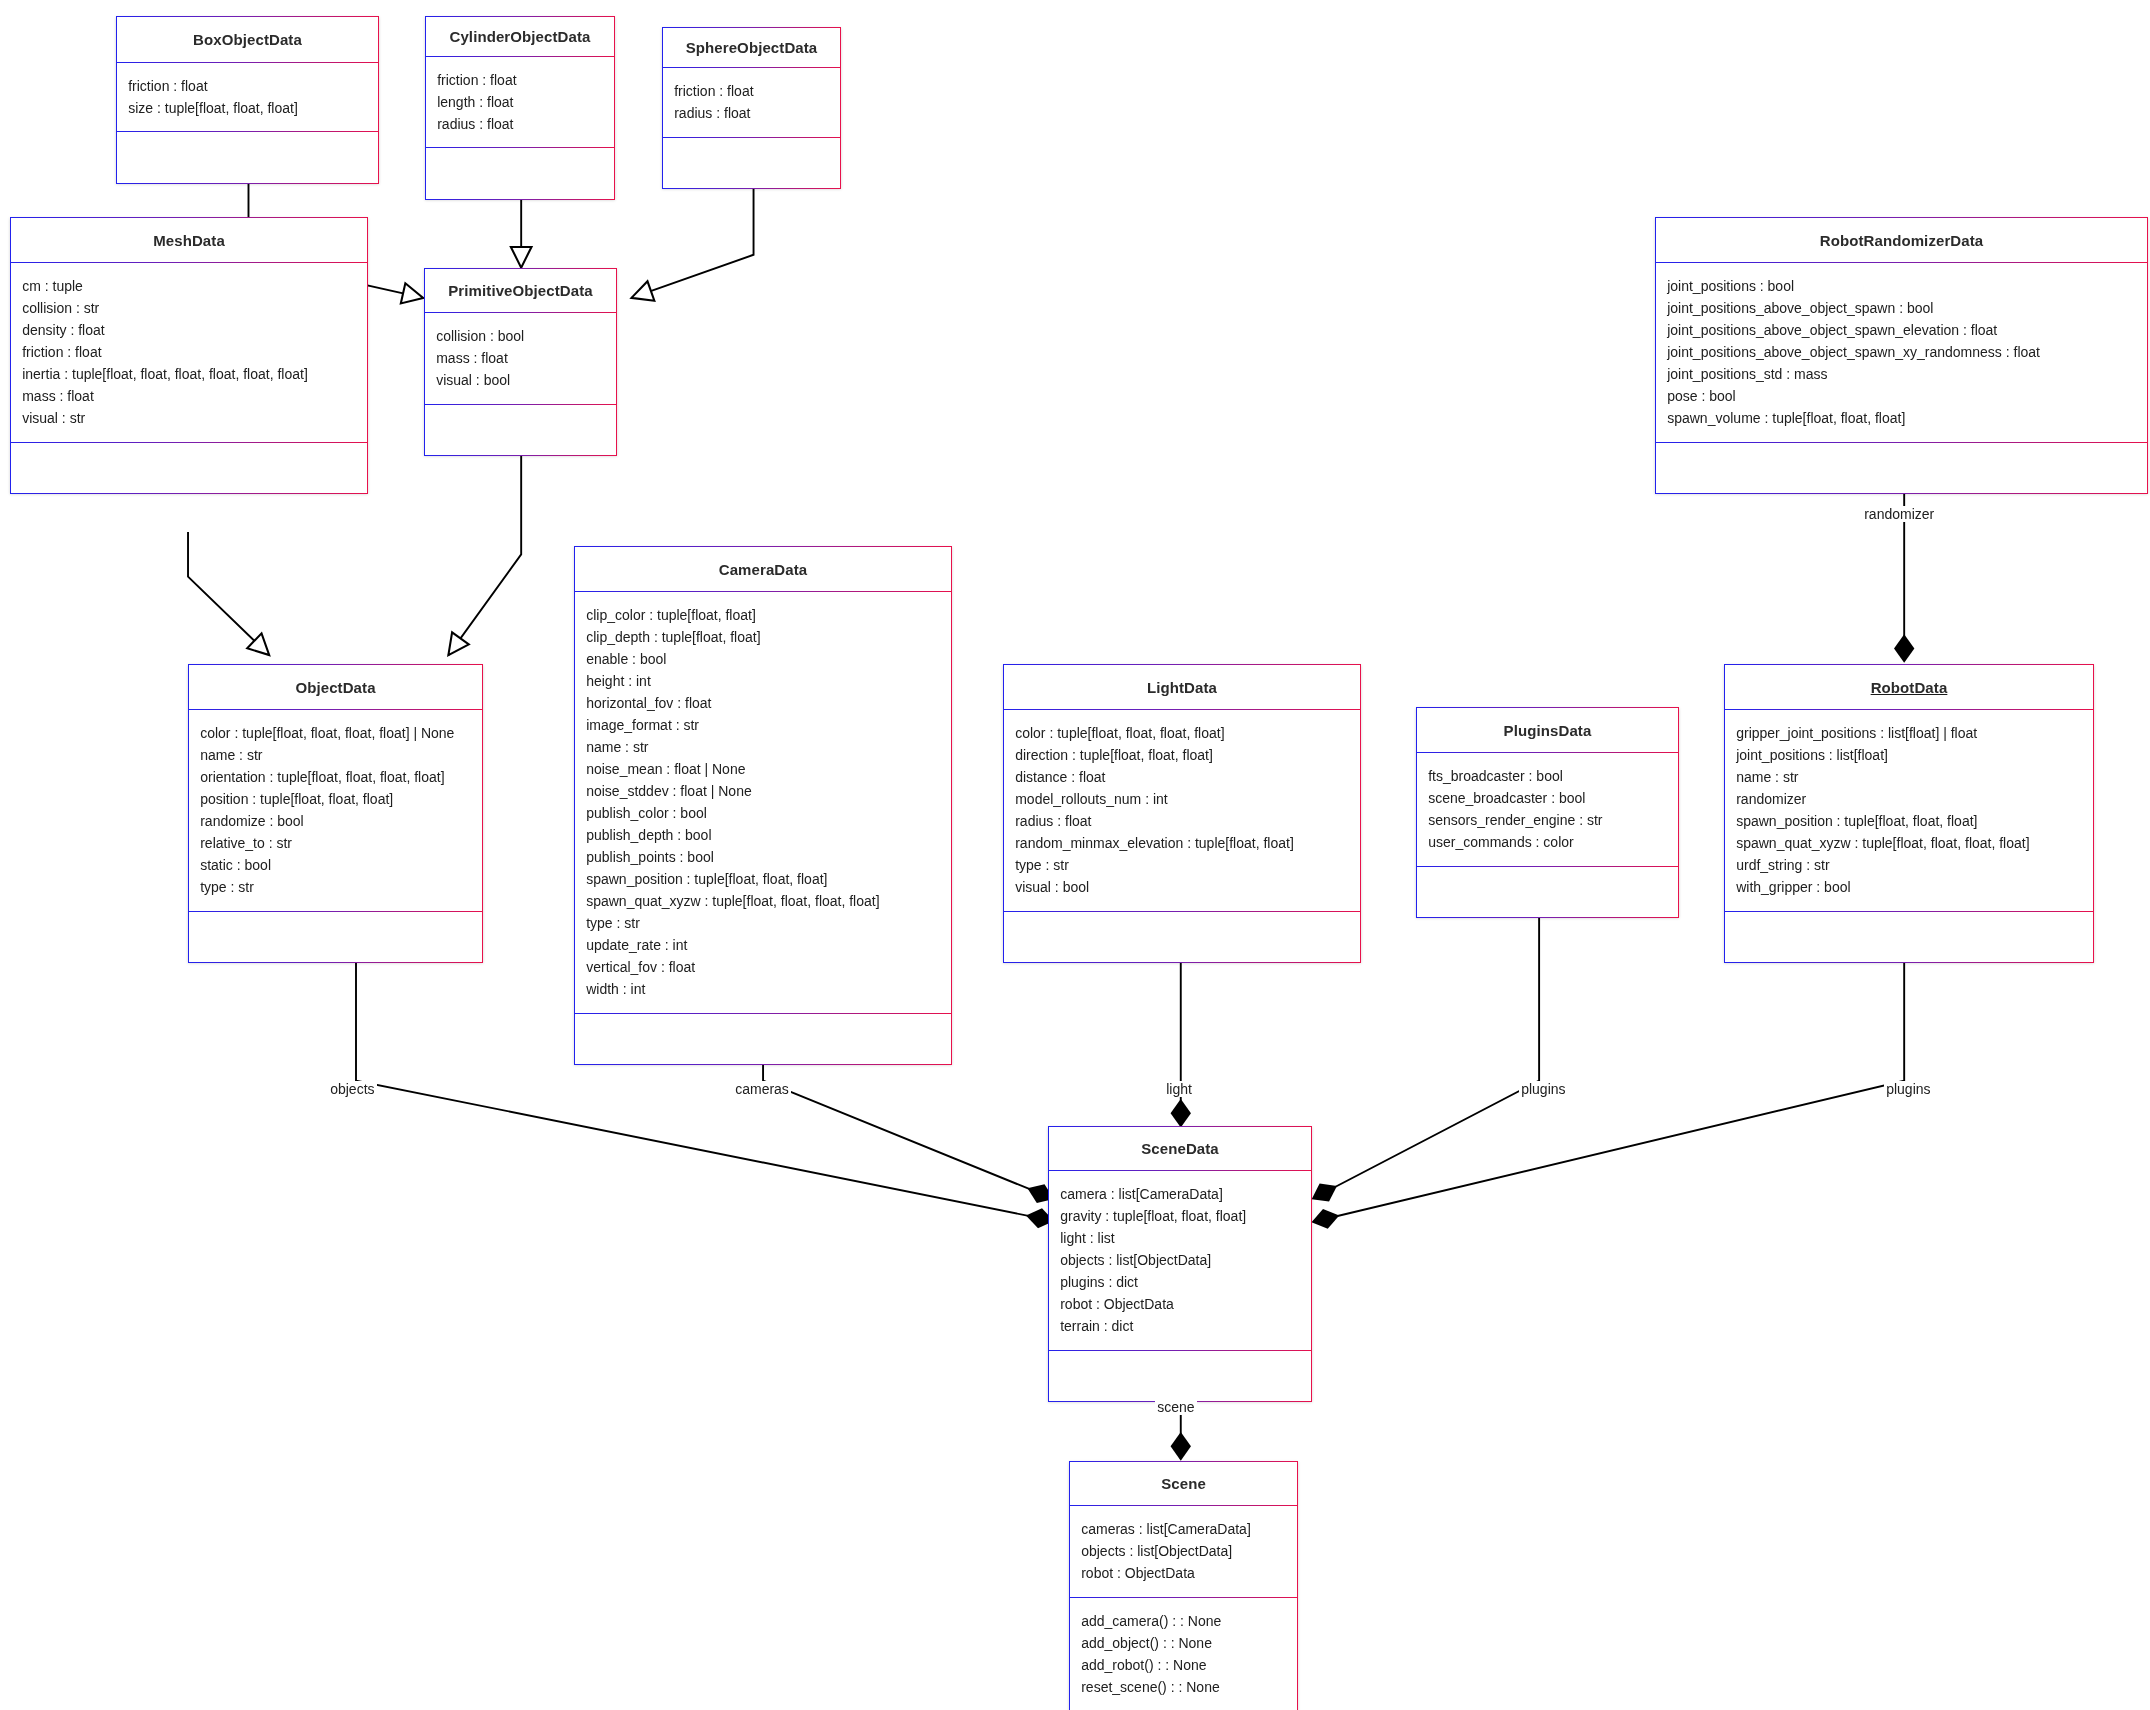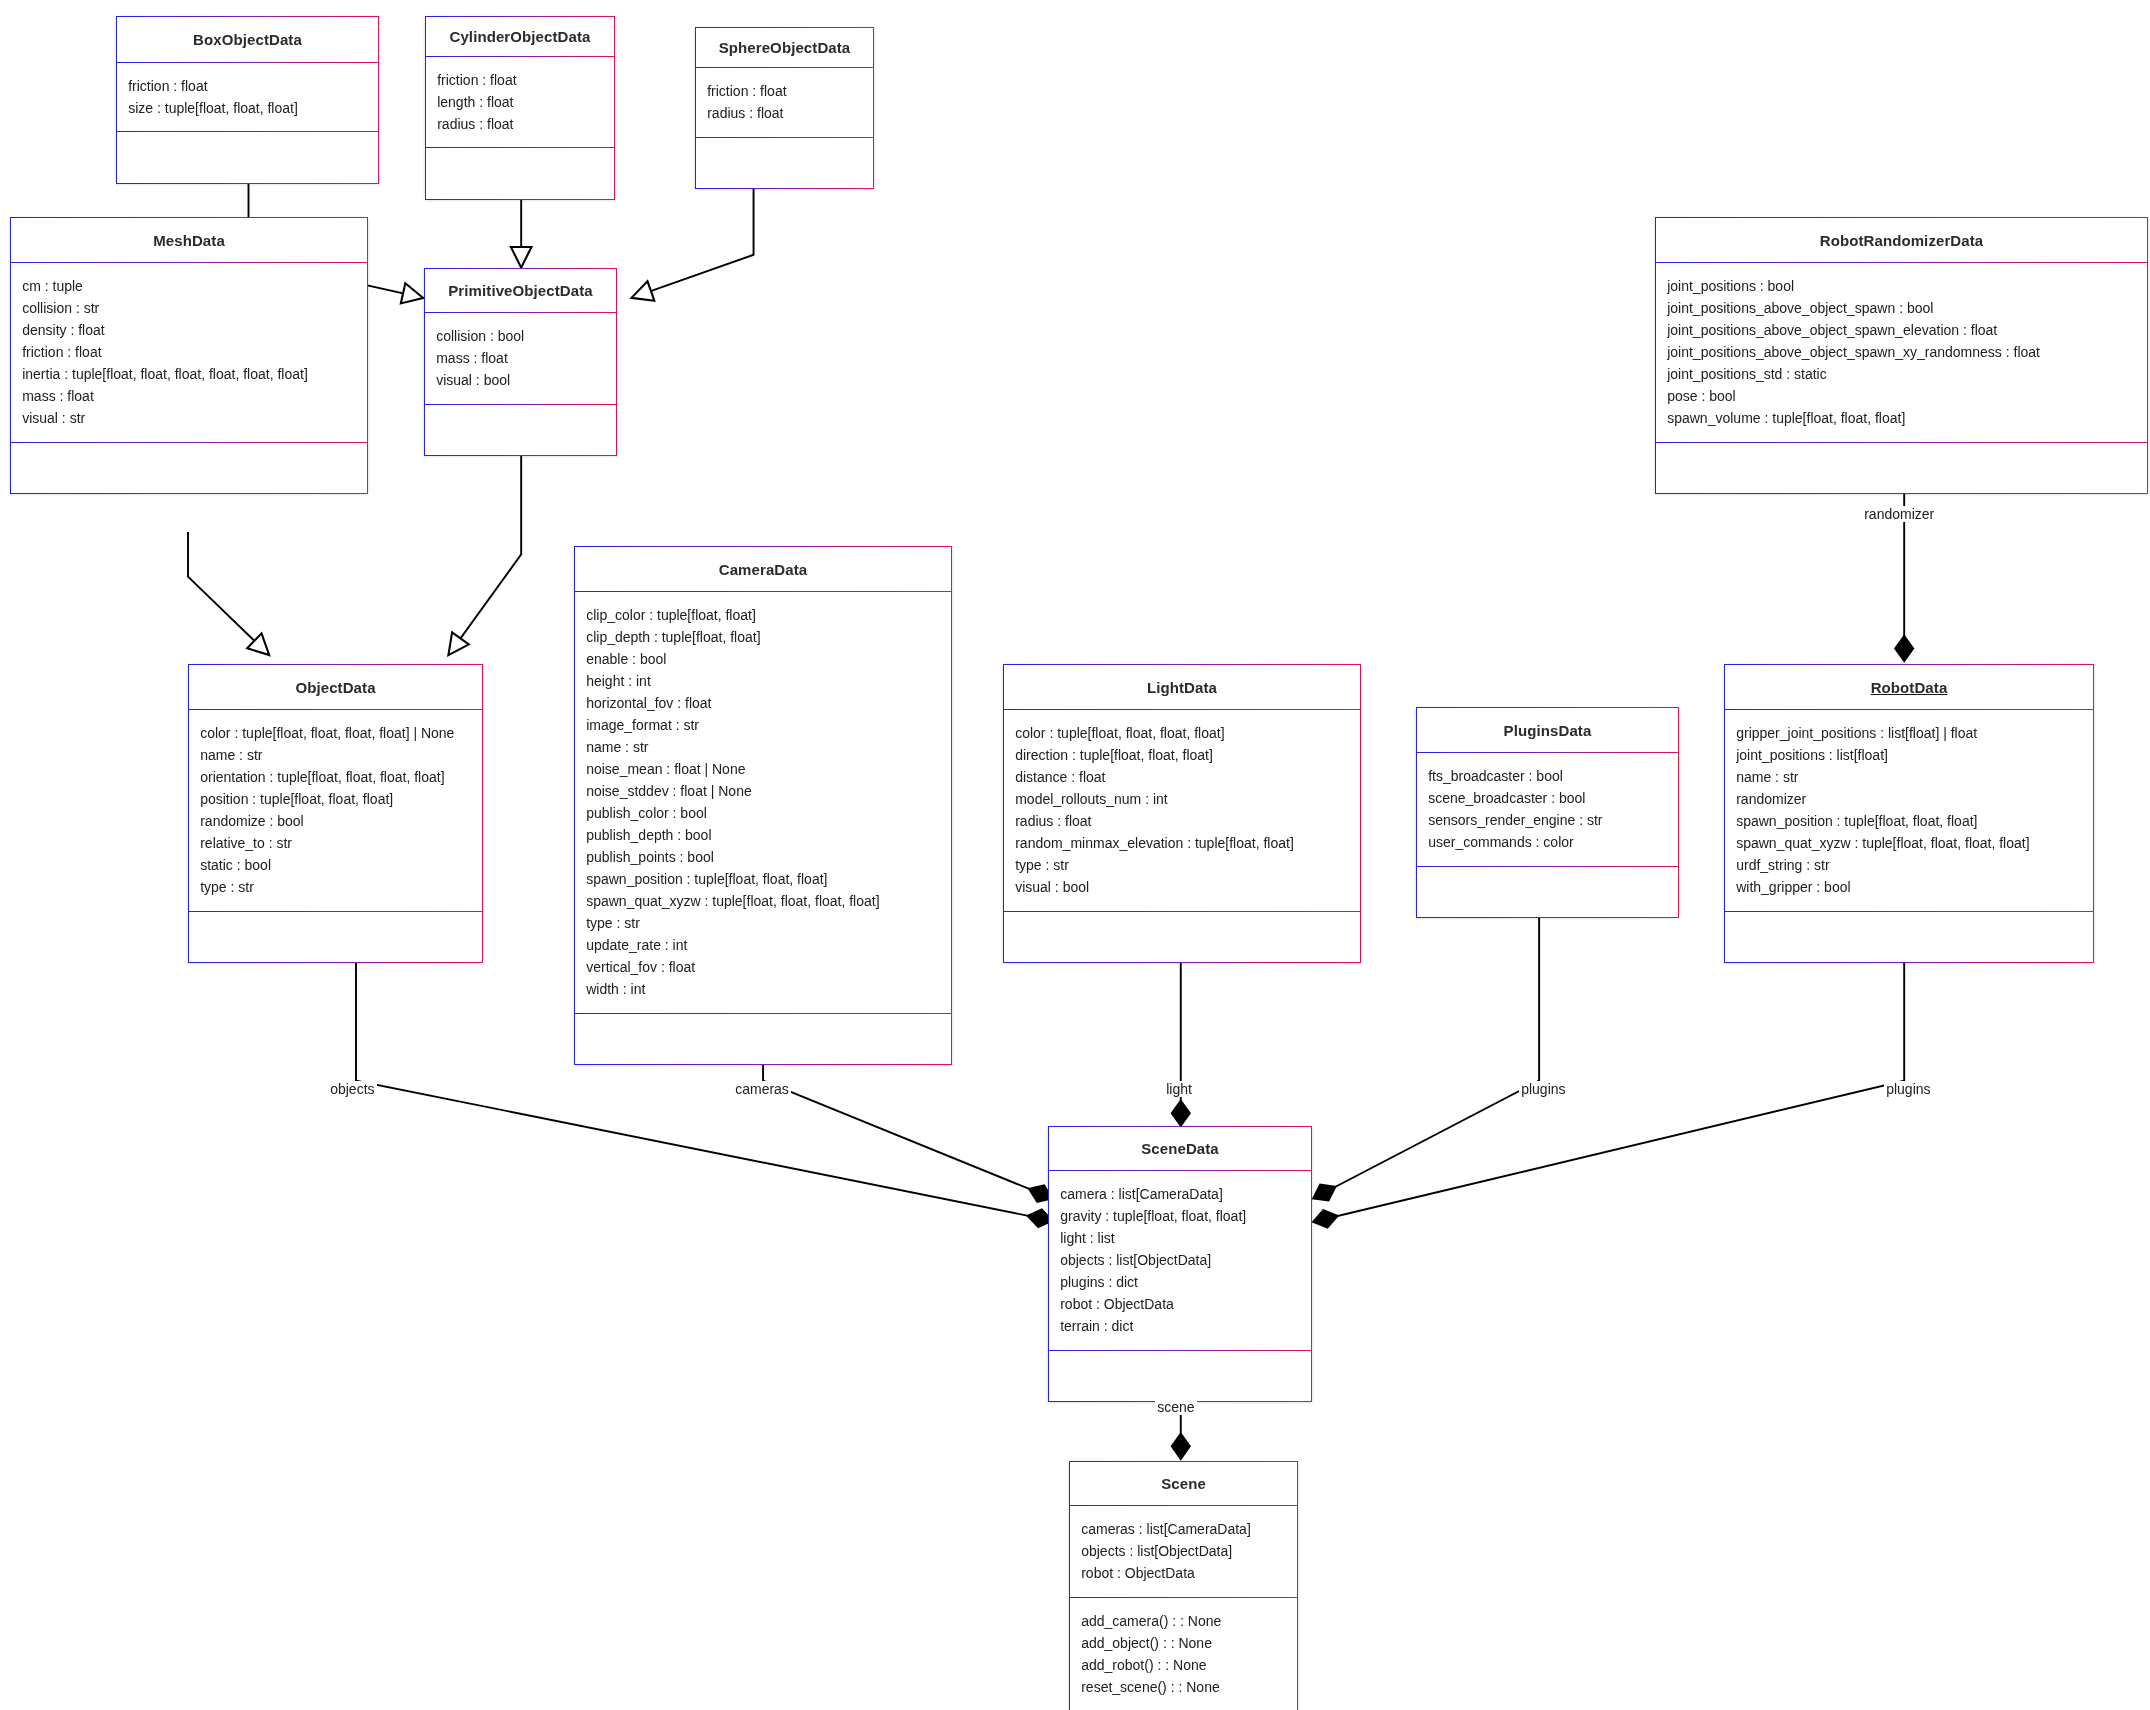--- a/index.html
+++ b/index.html
@@ -155,21 +155,21 @@
     <div class="uml-attrs">
       <div class="uml-row">friction : float</div>
       <div class="uml-row">length : float</div>
       <div class="uml-row">radius : float</div>
     </div>
     <div class="uml-methods">
       <div class="uml-empty"></div>
     </div>
   </div>
 
-  <div class="uml-class" style="left:662px; top:27px; width:179px;margin-left:33px;">
+  <div class="uml-class" style="left:662px; top:27px; width:179px;">
     <div class="uml-title-row" style="height:40px;">
       <span class="uml-title">SphereObjectData</span>
     </div>
     <div class="uml-attrs">
       <div class="uml-row">friction : float</div>
       <div class="uml-row">radius : float</div>
     </div>
     <div class="uml-methods">
       <div class="uml-empty"></div>
     </div>
@@ -209,21 +209,21 @@
 
   <div class="uml-class" style="left:1655px; top:217px; width:493px;">
     <div class="uml-title-row" style="height:45px;">
       <span class="uml-title">RobotRandomizerData</span>
     </div>
     <div class="uml-attrs">
       <div class="uml-row">joint_positions : bool</div>
       <div class="uml-row">joint_positions_above_object_spawn : bool</div>
       <div class="uml-row">joint_positions_above_object_spawn_elevation : float</div>
       <div class="uml-row">joint_positions_above_object_spawn_xy_randomness : float</div>
-      <div class="uml-row">joint_positions_std : static</div>
+      <div class="uml-row">joint_positions_std : mass</div>
       <div class="uml-row">pose : bool</div>
       <div class="uml-row">spawn_volume : tuple[float, float, float]</div>
     </div>
     <div class="uml-methods">
       <div class="uml-empty"></div>
     </div>
   </div>
 
   <div class="uml-class" style="left:188px; top:664px; width:295px;">
     <div class="uml-title-row" style="height:45px;">

